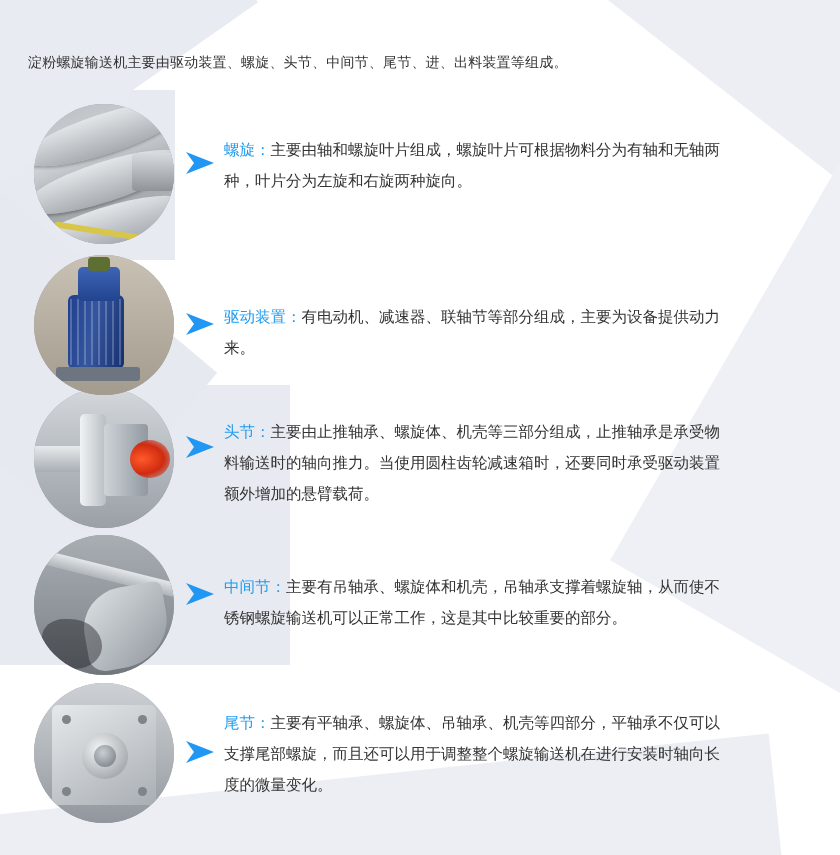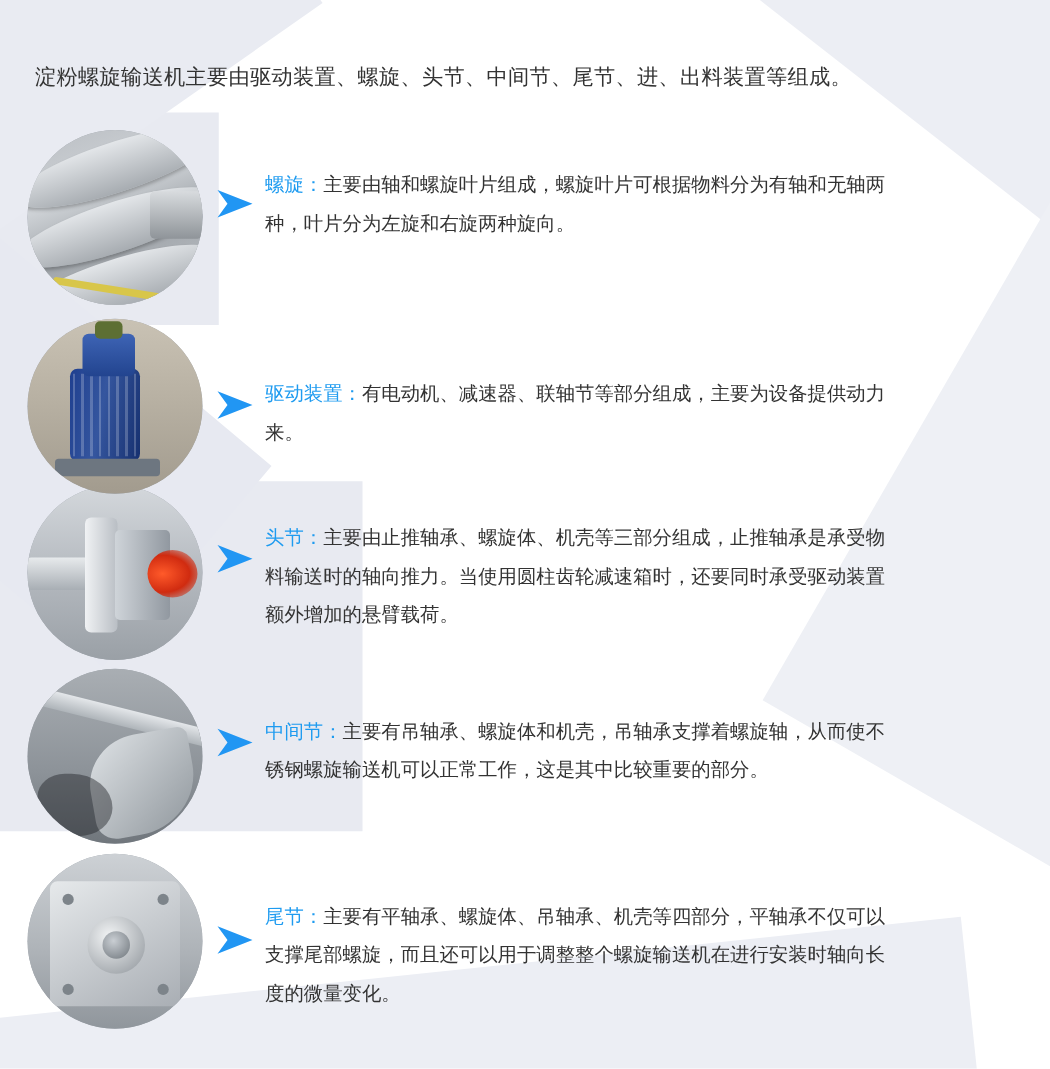--- a/index.html
+++ b/index.html
@@ -89,34 +89,33 @@
     height: 170px;
     background: #e8eaf1;
   }
 
   
   .intro {
     position: absolute;
     left: 28px;
     top: 48px;
     width: 790px;
-    font-size: 17px;
+    font-size: 14px;
     line-height: 28px;
     color: #333333;
     letter-spacing: 0.2px;
   }
 
   
   .row {
     position: absolute;
-    left: 0;
+    left: 12px;
     width: 731px;
     display: flex;
     align-items: flex-start;
-    font-family: Liberation Mono, monospace;
   }
 
   .thumb {
     position: relative;
     width: 140px;
     height: 140px;
     flex: 0 0 140px;
     margin-left: 22px;
     border-radius: 70px;
     overflow: hidden;
@@ -152,21 +151,21 @@
   #row-1 { top: 104px; }
   #row-2 { top: 255px; }
   #row-3 { top: 388px; }
   #row-4 { top: 535px; }
   #row-5 { top: 683px; }
 
   #row-1 .text { margin-top: 30px; }
   #row-2 .text { margin-top: 46px; }
   #row-3 .text { margin-top: 28px; }
   #row-4 .text { margin-top: 36px; }
-  #row-5 .text { margin-top: 36px; }
+  #row-5 .text { margin-top: 24px; }
 
   #row-2 .arrow { margin-top: 56px; }
   #row-5 .arrow { margin-top: 56px; }
 
   
   
   .art-screw {
     background: linear-gradient(160deg, #b9bdc2 0%, #cfd3d7 35%, #9fa4a9 60%, #c7cbd0 100%);
   }
   .art-screw .flight {

